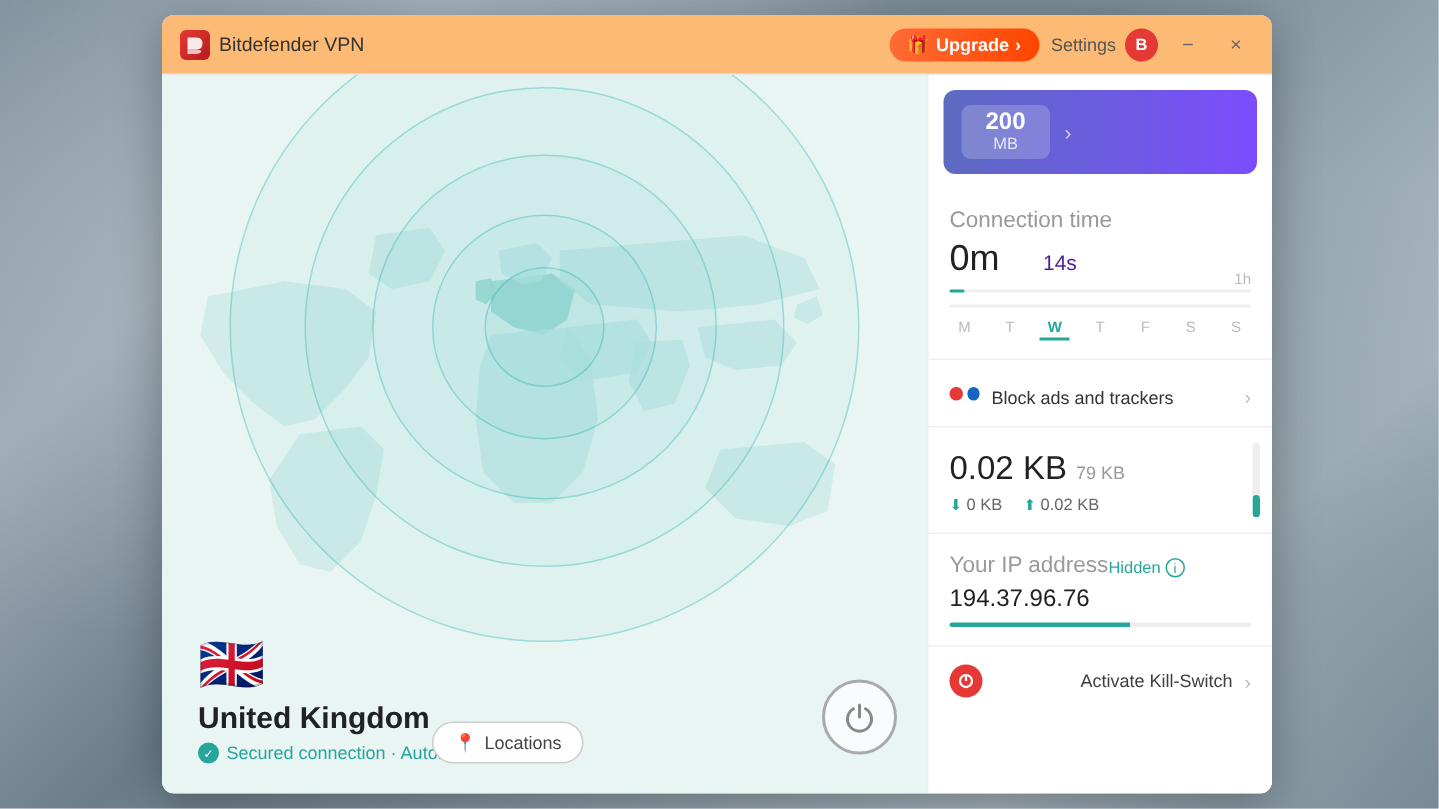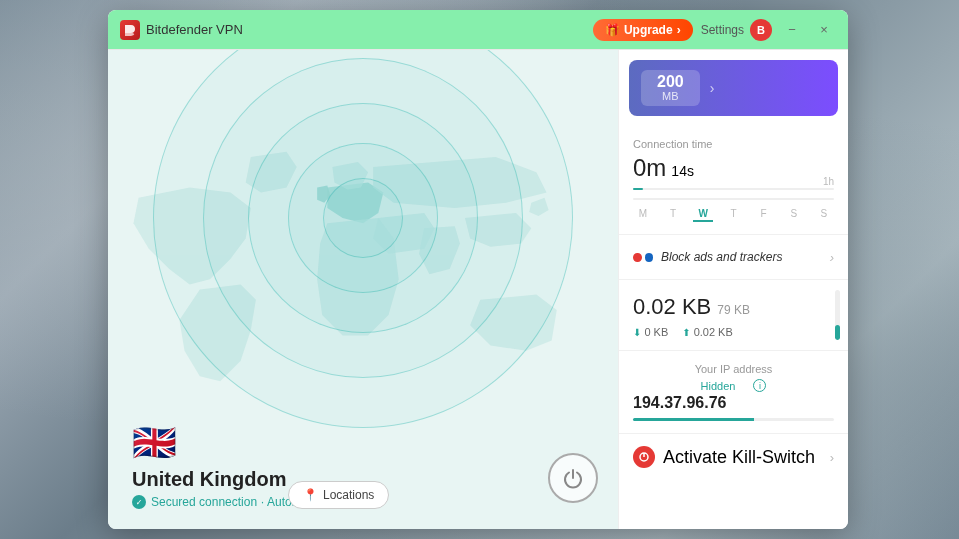--- a/index.html
+++ b/index.html
@@ -42,21 +42,21 @@
       display: flex;
       flex-direction: column;
     }
 
     
     .title-bar {
       display: flex;
       align-items: center;
       padding: 0 12px;
       height: 40px;
-      background: #86efac;
+      background: #fdba74;
       border-bottom: 1px solid #e8e8e8;
       flex-shrink: 0;
     }
     .title-bar-logo {
       display: flex;
       align-items: center;
       gap: 6px;
       flex: 1;
     }
     .logo-icon {
@@ -294,38 +294,39 @@
       color: rgba(255,255,255,0.7);
       font-size: 14px;
     }
 
     
     .section {
       padding: 12px 14px;
       border-bottom: 1px solid #f0f0f0;
     }
     .section-label {
-      font-size: 11px;
+      font-size: 15px;
       color: #999;
       margin-bottom: 4px;
     }
     .time-display {
       display: flex;
       align-items: baseline;
       gap: 5px;
       margin-bottom: 6px;
     }
     .time-main {
       font-size: 24px;
       font-weight: 300;
       color: #222;
     }
     .time-sec {
       font-size: 14px;
-      color: #000000;
+      color: #4c1d95;
+      margin-left: 24px;
     }
     .time-bar {
       position: relative;
       height: 2px;
       background: #eee;
       border-radius: 1px;
       margin-bottom: 8px;
     }
     .time-bar-fill {
       height: 100%;
@@ -362,24 +363,23 @@
       font-weight: 600;
       border-bottom: 2px solid #26a69a;
       padding-bottom: 1px;
     }
 
     
     .block-ads-row {
       padding: 12px 14px;
       border-bottom: 1px solid #f0f0f0;
       display: flex;
-      align-items: center;
+      align-items: flex-end;
       gap: 8px;
       cursor: pointer;
-      font-style: italic;
     }
     .block-ads-icon {
       width: 20px;
       height: 20px;
       display: flex;
       align-items: center;
       gap: 2px;
     }
     .block-dot {
       width: 8px;
@@ -451,34 +451,33 @@
     }
 
     
     .ip-section {
       padding: 12px 14px;
       border-bottom: 1px solid #f0f0f0;
     }
     .ip-header {
       display: flex;
       align-items: center;
-      justify-content: center;
+      justify-content: flex-start;
       margin-bottom: 2px;
-      flex-direction: column;
     }
     .ip-hidden {
       color: #26a69a;
       font-size: 11px;
       display: flex;
       align-items: center;
-      gap: 18px;
+      gap: 3px;
     }
     .ip-address {
       font-size: 16px;
-      font-weight: 700;
+      font-weight: 400;
       color: #222;
     }
     .ip-bar {
       height: 3px;
       background: linear-gradient(90deg, #26a69a 60%, #eee 60%);
       border-radius: 2px;
       margin-top: 6px;
     }
 
     
@@ -495,22 +494,23 @@
       background: #e53935;
       border-radius: 50%;
       display: flex;
       align-items: center;
       justify-content: center;
       color: white;
       font-size: 11px;
     }
     .ks-label {
       flex: 1;
-      font-size: 18px;
-      color: #000000;
+      font-size: 12px;
+      color: #404040;
+      text-align: right;
     }
   </style>
 </head>
 <body>
 
 <div class="desktop-bg"></div>
 
 <div class="app-window">
 
   <div class="title-bar">

